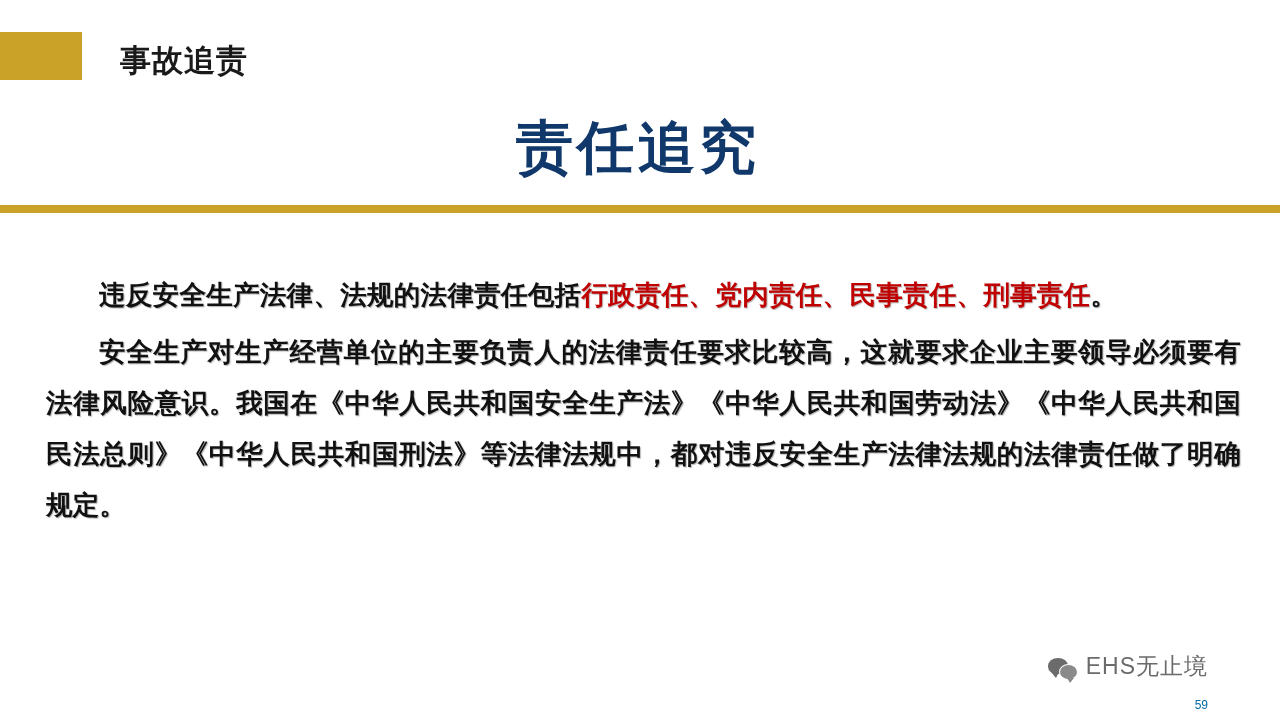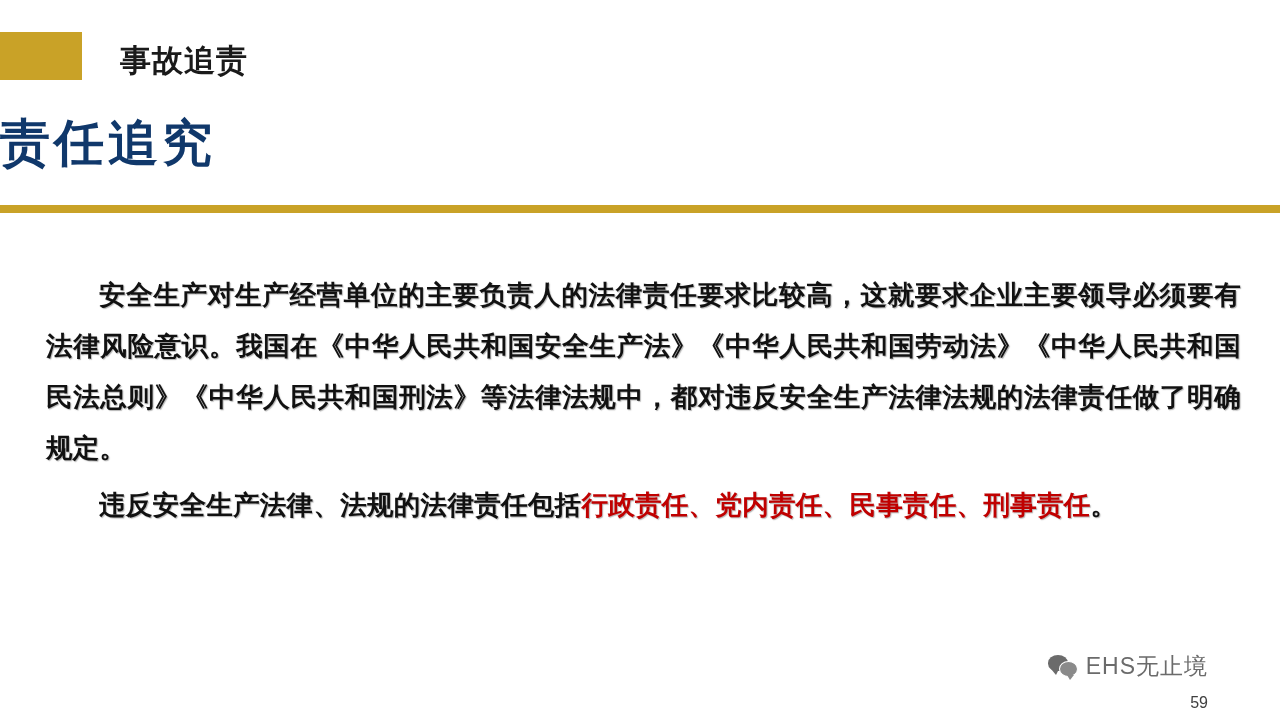--- a/index.html
+++ b/index.html
@@ -39,22 +39,22 @@
     color: #1a1a1a;
     letter-spacing: 1px;
     white-space: nowrap;
     text-align: right;
   }
   .slide-title {
     position: absolute;
     left: 0;
     right: 4px;
     top: 110px;
-    text-align: left;
-    font-size: 50px;
+    text-align: center;
+    font-size: 57px;
     font-weight: bold;
     color: #10386b;
     letter-spacing: 4px;
   }
   .gold-rule {
     position: absolute;
     left: 0;
     top: 205px;
     width: 1280px;
     height: 8px;
@@ -86,21 +86,21 @@
   .hl-red {
     color: #c00000;
   }
 
   
   .footer-brand {
     position: absolute;
     right: 72px;
     bottom: 38px;
     display: flex;
-    align-items: center;
+    align-items: flex-end;
     gap: 8px;
   }
   .wechat-icon {
     width: 30px;
     height: 25px;
     position: relative;
     display: inline-block;
   }
   .wechat-icon .b1 {
     position: absolute;
@@ -146,42 +146,42 @@
   .brand-text {
     font-size: 23px;
     color: #6b6b6b;
     letter-spacing: 1px;
     white-space: nowrap;
   }
   .page-number {
     position: absolute;
     right: 72px;
     bottom: 8px;
-    font-size: 16px;
-    color: #404040;
+    font-size: 12px;
+    color: #0369a1;
     text-align: right;
     width: 60px;
   }
 </style>
 </head>
 <body>
 
 <div class="slide">
 
   <div class="header-block"></div>
 
   <div class="header-label">事故追责</div>
 
   <div class="slide-title">责任追究</div>
 
   <div class="gold-rule"></div>
 
   <div class="body-text">
+    <p class="para"><span>违反安全生产法律、法规的法律责任包括</span><span class="hl-red">行政责任、党内责任、民事责任、刑事责任</span><span>。</span></p>
     <p class="para">安全生产对生产经营单位的主要负责人的法律责任要求比较高，这就要求企业主要领导必须要有法律风险意识。我国在《中华人民共和国安全生产法》《中华人民共和国劳动法》《中华人民共和国民法总则》《中华人民共和国刑法》等法律法规中，都对违反安全生产法律法规的法律责任做了明确规定。</p>
-    <p class="para"><span>违反安全生产法律、法规的法律责任包括</span><span class="hl-red">行政责任、党内责任、民事责任、刑事责任</span><span>。</span></p>
   </div>
 
   <div class="footer-brand">
     <span class="wechat-icon">
       <span class="b1"></span>
       <span class="b2"></span>
     </span>
     <span class="brand-text">EHS无止境</span>
   </div>
 

